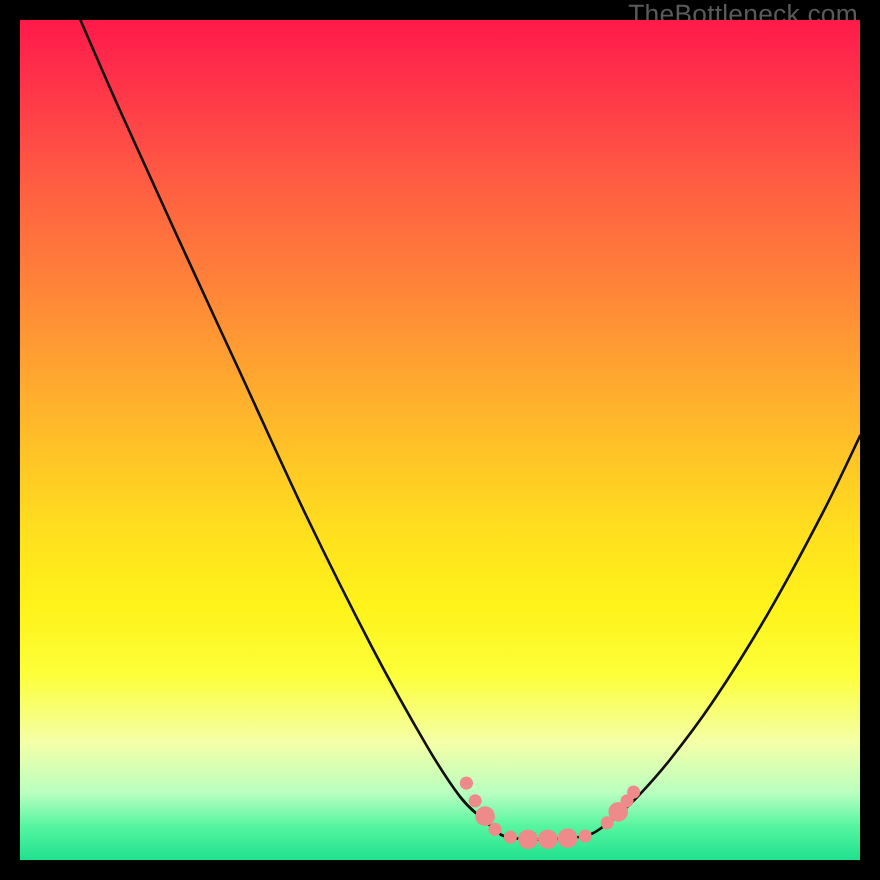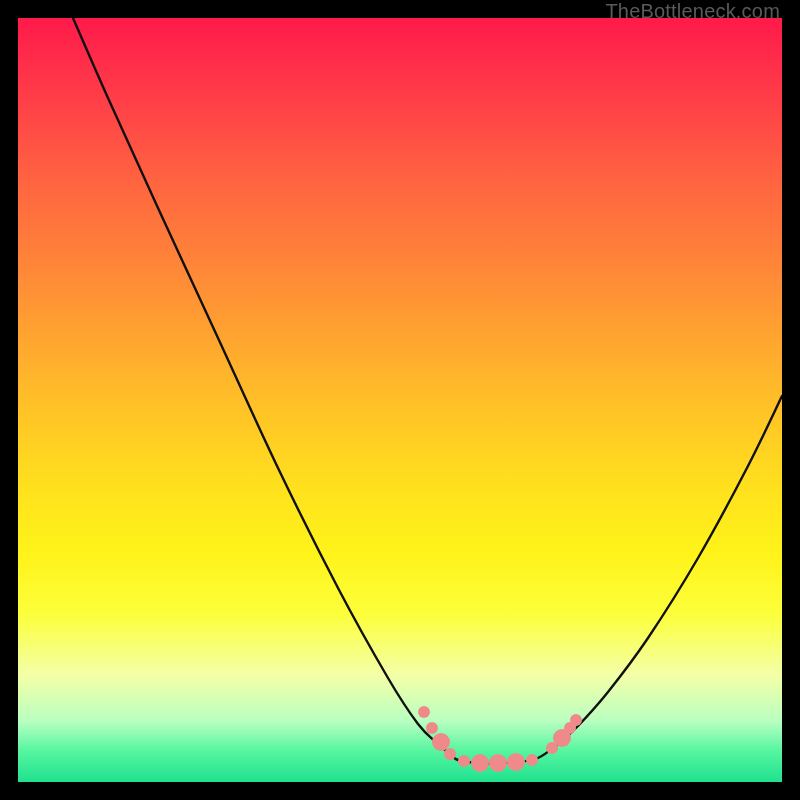--- a/index.html
+++ b/index.html
@@ -49,21 +49,21 @@
     left: 0;
     top: 0;
     width: 100%;
     height: 100%;
   }
   .watermark {
     position: absolute;
     top: 0px;
     right: 20px;
     color: #5a5a5a;
-    font-size: 20px;
+    font-size: 24px;
     font-weight: 500;
     letter-spacing: 0.2px;
     user-select: none;
   }
 </style>
 </head>
 <body>
 
 <div class="watermark">TheBottleneck.com</div>
 

